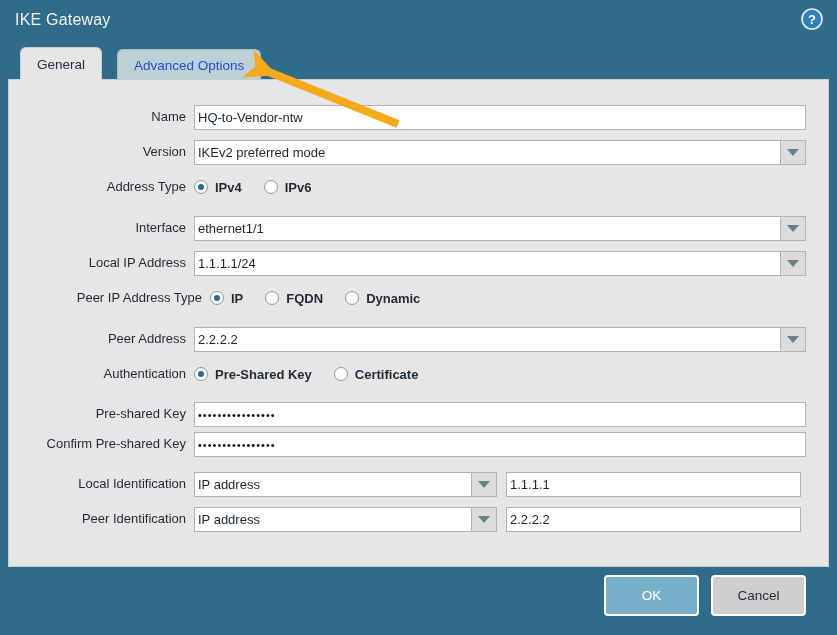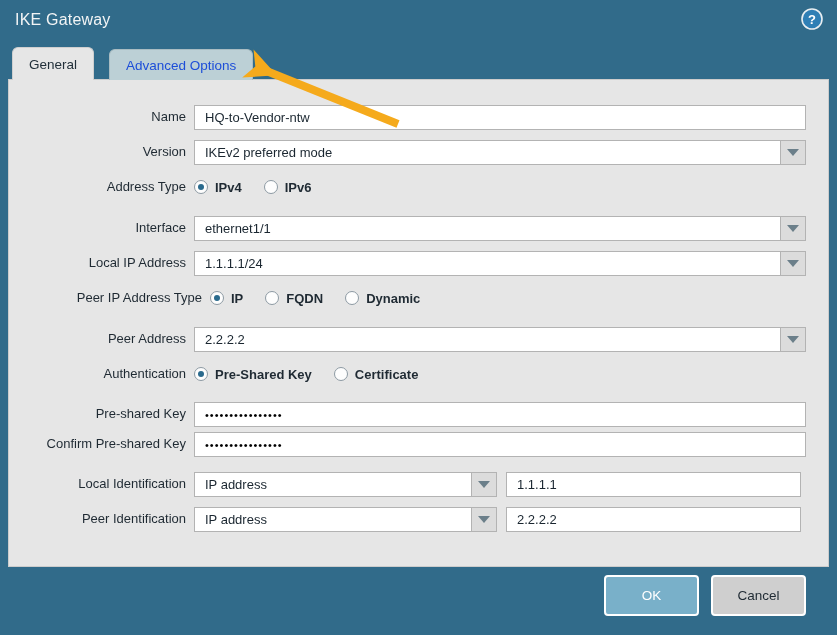--- a/index.html
+++ b/index.html
@@ -43,21 +43,21 @@
     position: absolute;
     right: 14px; top: 8px;
     width: 22px; height: 22px;
     cursor: pointer;
   }
   #help-icon svg { display: block; }
 
   
   #tabstrip {
     position: absolute;
-    left: 12px; top: 48px;
+    left: 20px; top: 48px;
     height: 32px;
     display: flex;
     align-items: flex-end;
     z-index: 5;
   }
   .tab {
     height: 30px;
     padding: 0 16px;
     display: flex;
     align-items: center;
@@ -111,21 +111,21 @@
     font-size: 13px;
     color: #1f2a33;
     white-space: nowrap;
     line-height: 26px;
   }
   .field {
     background: #ffffff;
     border: 1px solid #b3b3b3;
     height: 25px;
     line-height: 23px;
-    padding: 0 10px;
+    padding: 0 3px;
     font-size: 13px;
     color: #1a2630;
     white-space: nowrap;
     overflow: hidden;
     display: block;
   }
   .field.dots {
     letter-spacing: 1px;
     font-size: 11px;
     color: #000;

